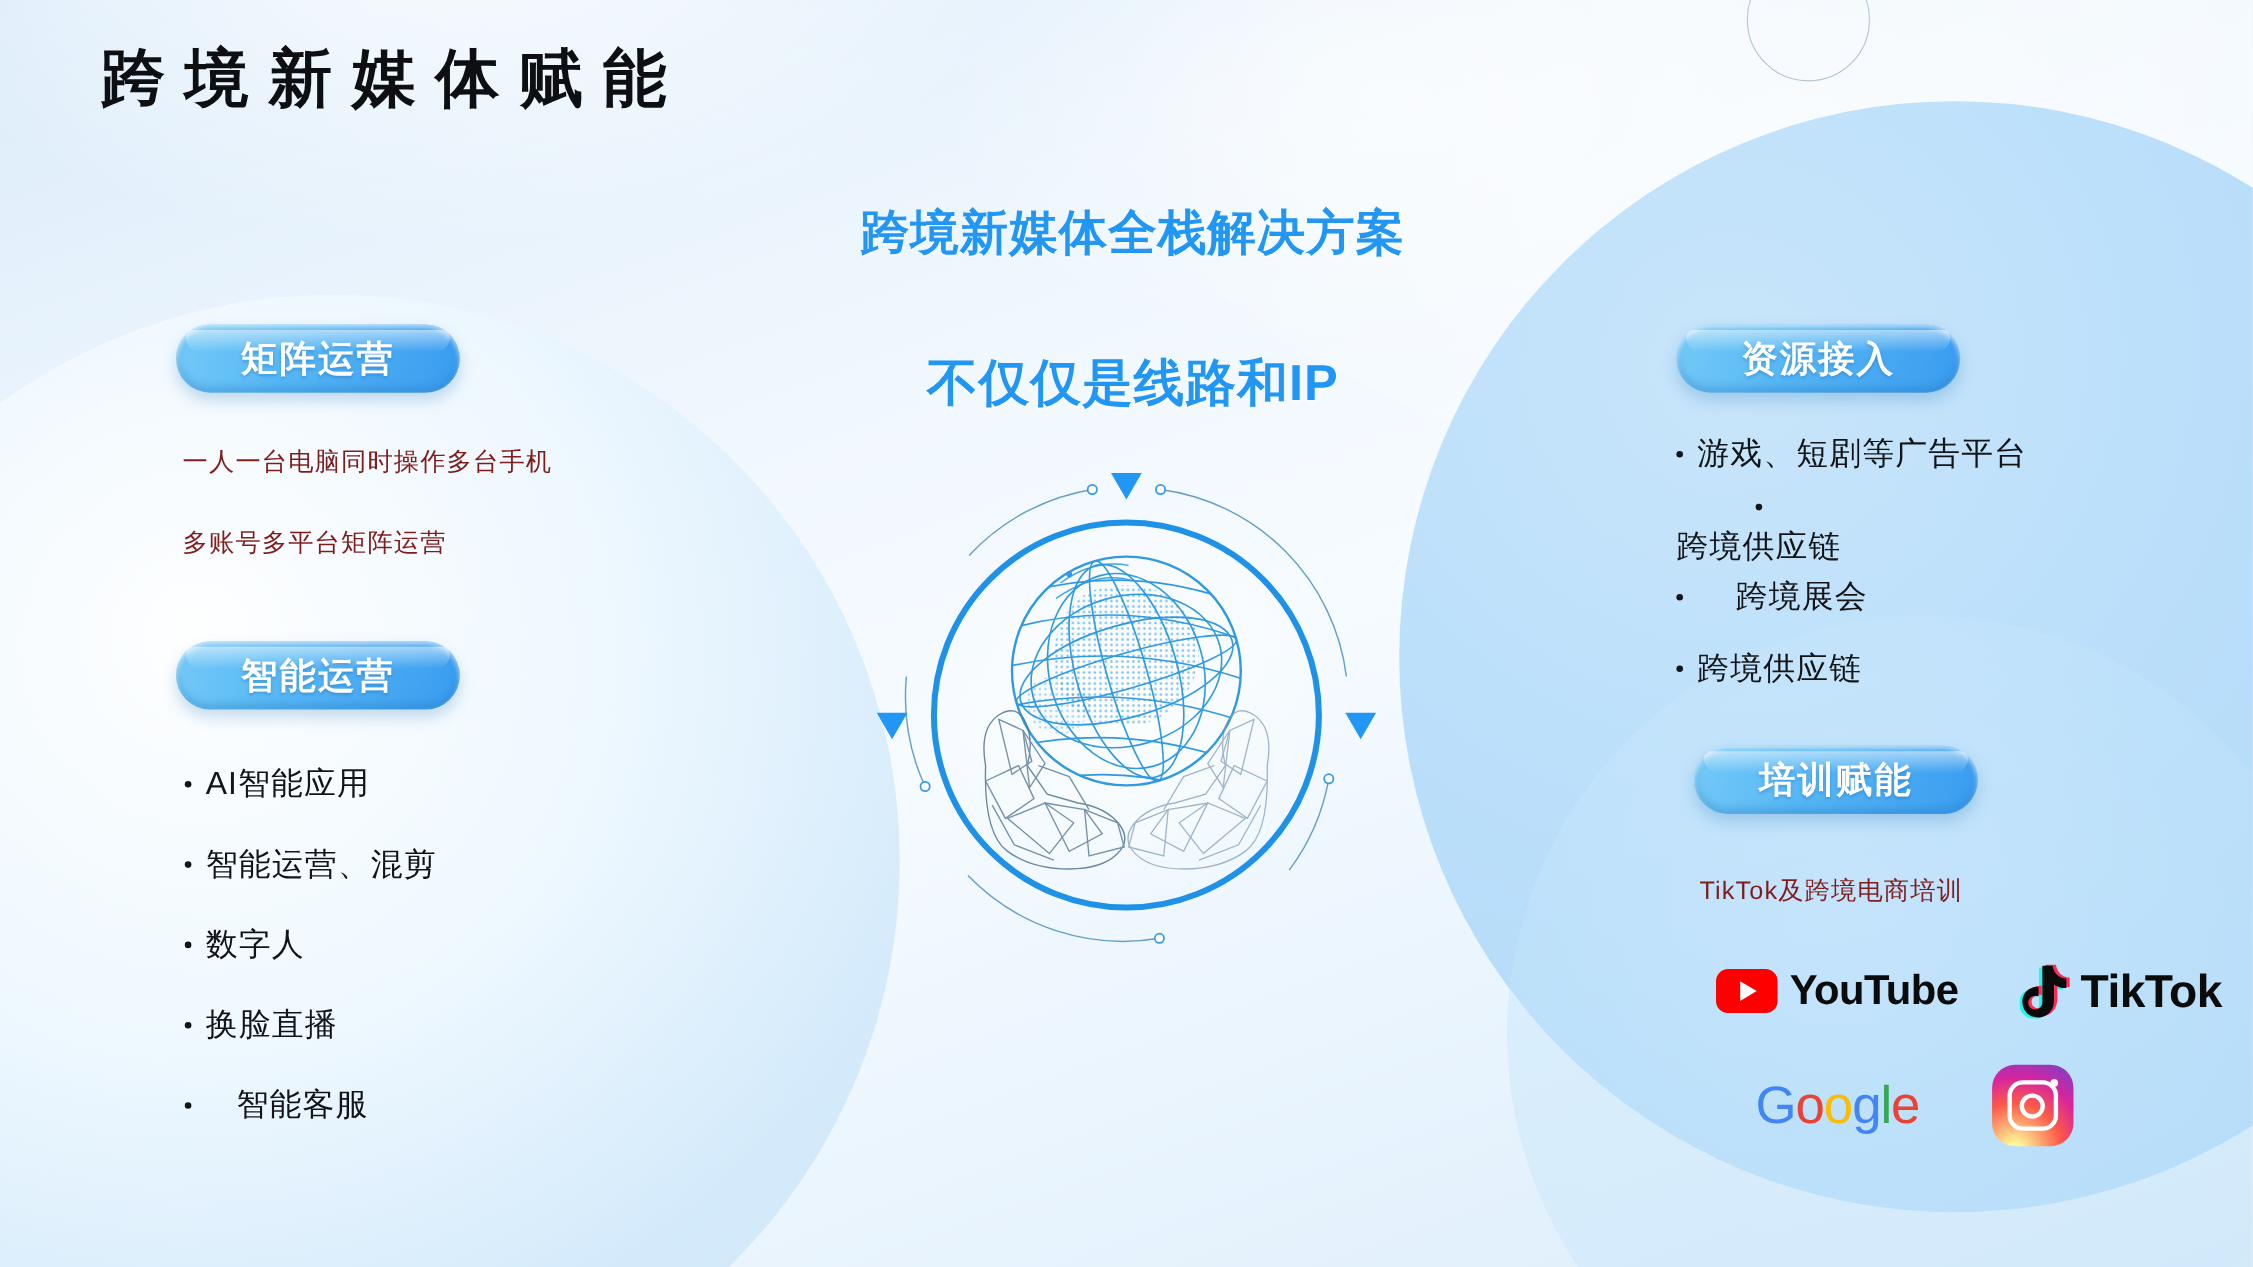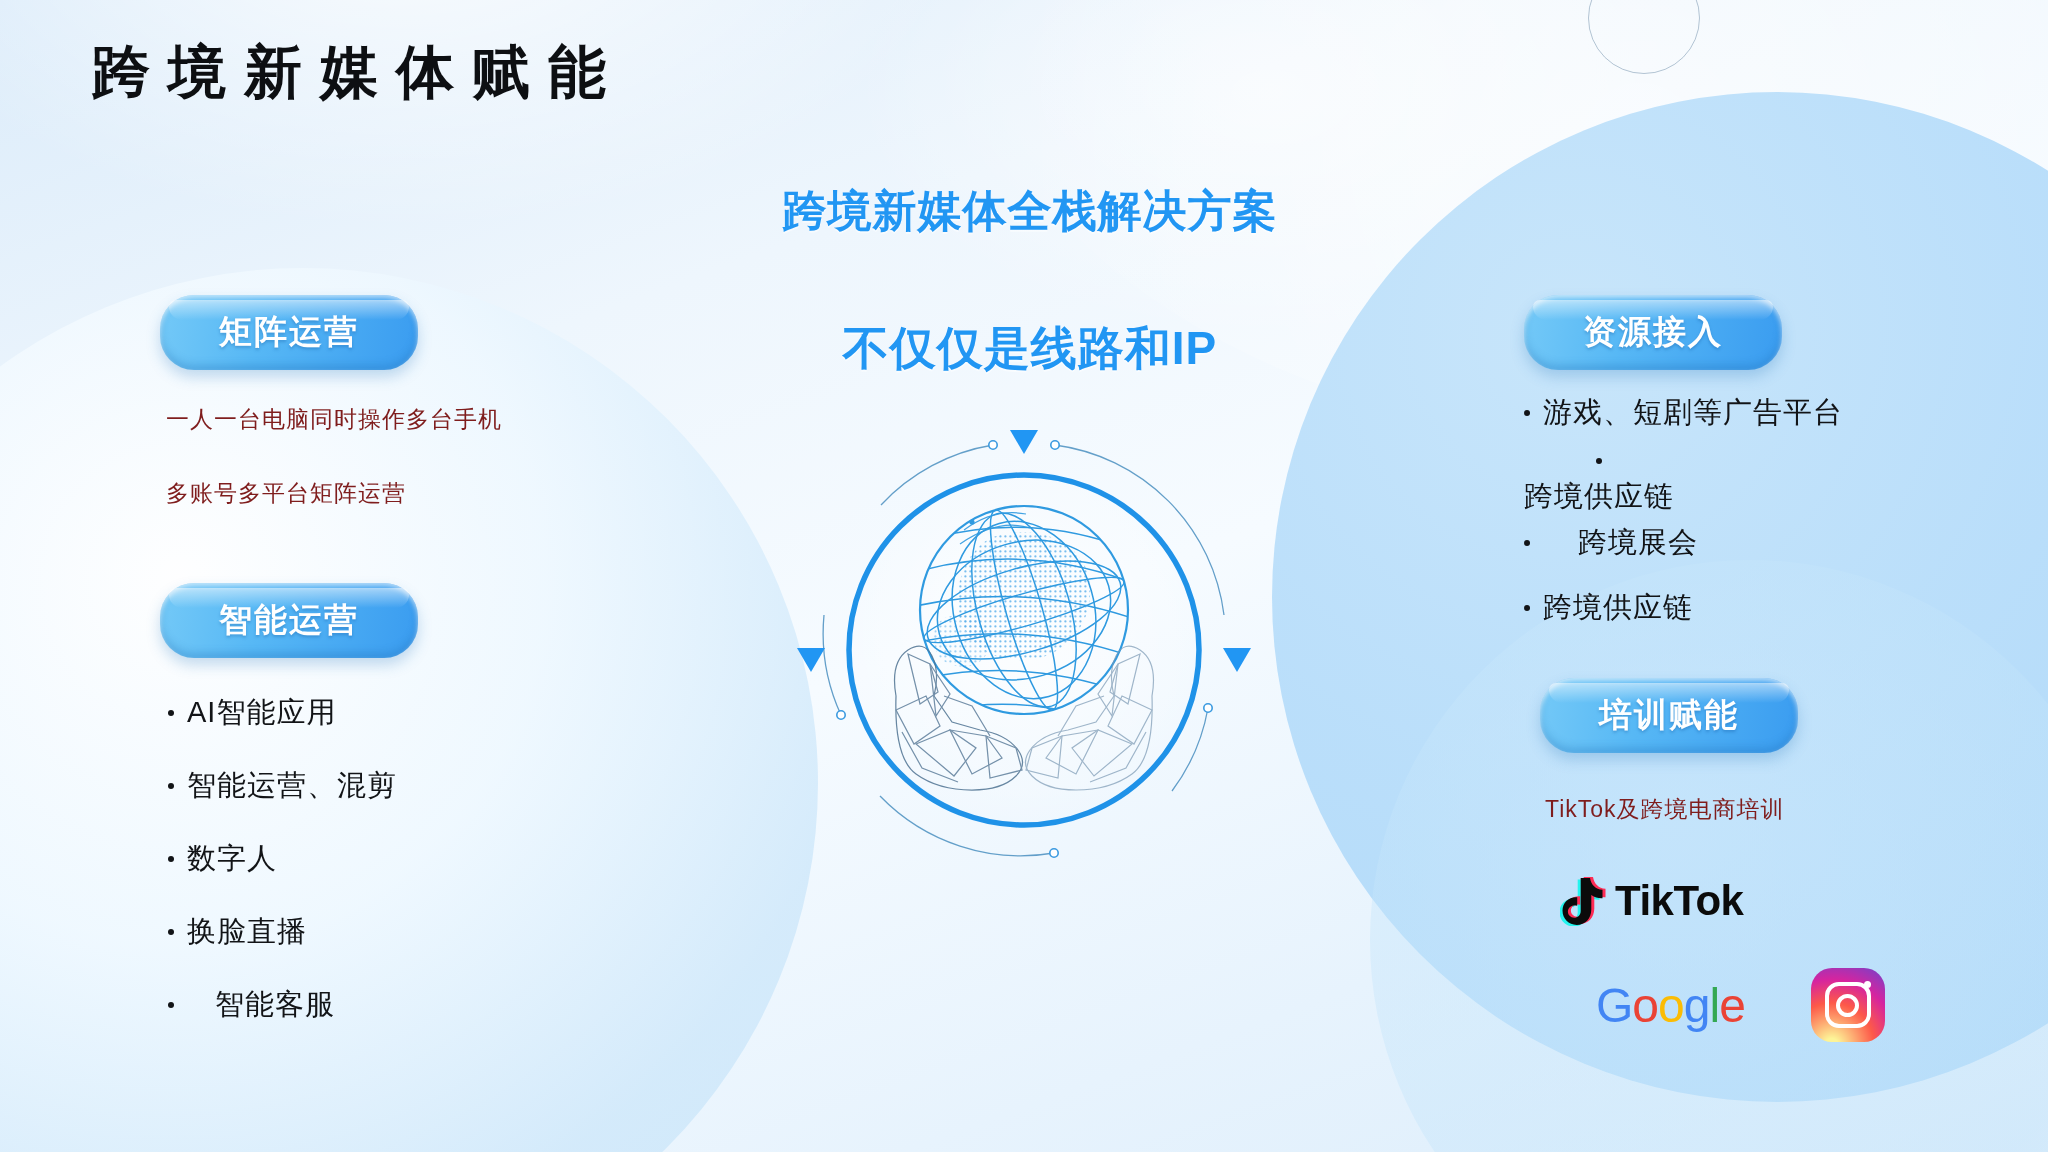--- a/index.html
+++ b/index.html
@@ -65,21 +65,21 @@
     font-weight:bold; color:#2196f3;
     text-shadow:0 2px 0 rgba(255,255,255,.5);
     padding-left:12px;
   }
   #headline-1 { top:182px; font-size:44px; letter-spacing:1px; }
   #headline-2 { top:318px; font-size:46px; letter-spacing:1px; }
 
   
   .pill {
     position:absolute; z-index:7;
-    height:75px; min-width:258px;
+    height:62px; min-width:258px;
     display:flex; align-items:center; justify-content:center;
     border-radius:34px;
     background:linear-gradient(100deg,#74c9f7 0%,#57b8f5 38%,#3a9cf0 100%);
     box-shadow:
       0 7px 14px rgba(40,120,190,.26),
       inset 0 3px 5px rgba(255,255,255,.62),
       inset 0 -5px 8px rgba(25,105,180,.30);
     color:#ffffff; font-size:33px; font-weight:bold; letter-spacing:2px;
     text-shadow:0 2px 3px rgba(20,90,160,.35);
     padding:0 30px;
@@ -212,20 +212,26 @@
   <i class="dot"></i>
   <span>跨境供应链</span>
 </div>
 
 <div class="pill" id="pill-training">
   <span>培训赋能</span>
 </div>
 <div class="txt-line" style="left:1545px; top:794px;">TikTok及跨境电商培训</div>
 
 <div id="logo-row-1">
+  <div class="yt-logo">
+    <span class="yt-badge">
+        <i class="yt-tri"></i>
+      </span>
+    <span class="yt-word">YouTube</span>
+  </div>
   <div class="tt-logo">
     <svg width="46" height="50" viewBox="0 0 46 50">
       <path d="M30 2c1.2 7 5.6 11.2 12.5 11.8v8.4c-3.9.3-7.6-.9-11.2-3.3v14.6c0 9.1-6.3 15.5-14.6 15.5C8.6 49 2.5 42.6 2.5 34.6 2.5 26.4 9 20.5 17.2 21.2v8.6c-.9-.3-1.9-.4-2.9-.4-3.6 0-6.4 2.7-6.4 6.2 0 3.4 2.7 6.1 6.2 6.1 3.6 0 6.6-2.7 6.6-6.8V2H30z" fill="#25F4EE" transform="translate(-3,1.5)"></path>
       <path d="M30 2c1.2 7 5.6 11.2 12.5 11.8v8.4c-3.9.3-7.6-.9-11.2-3.3v14.6c0 9.1-6.3 15.5-14.6 15.5C8.6 49 2.5 42.6 2.5 34.6 2.5 26.4 9 20.5 17.2 21.2v8.6c-.9-.3-1.9-.4-2.9-.4-3.6 0-6.4 2.7-6.4 6.2 0 3.4 2.7 6.1 6.2 6.1 3.6 0 6.6-2.7 6.6-6.8V2H30z" fill="#FE2C55" transform="translate(3,-1)"></path>
       <path d="M30 2c1.2 7 5.6 11.2 12.5 11.8v8.4c-3.9.3-7.6-.9-11.2-3.3v14.6c0 9.1-6.3 15.5-14.6 15.5C8.6 49 2.5 42.6 2.5 34.6 2.5 26.4 9 20.5 17.2 21.2v8.6c-.9-.3-1.9-.4-2.9-.4-3.6 0-6.4 2.7-6.4 6.2 0 3.4 2.7 6.1 6.2 6.1 3.6 0 6.6-2.7 6.6-6.8V2H30z" fill="#0b0b0b"></path>
     </svg>
     <span class="tt-word">TikTok</span>
   </div>
 </div>
 

